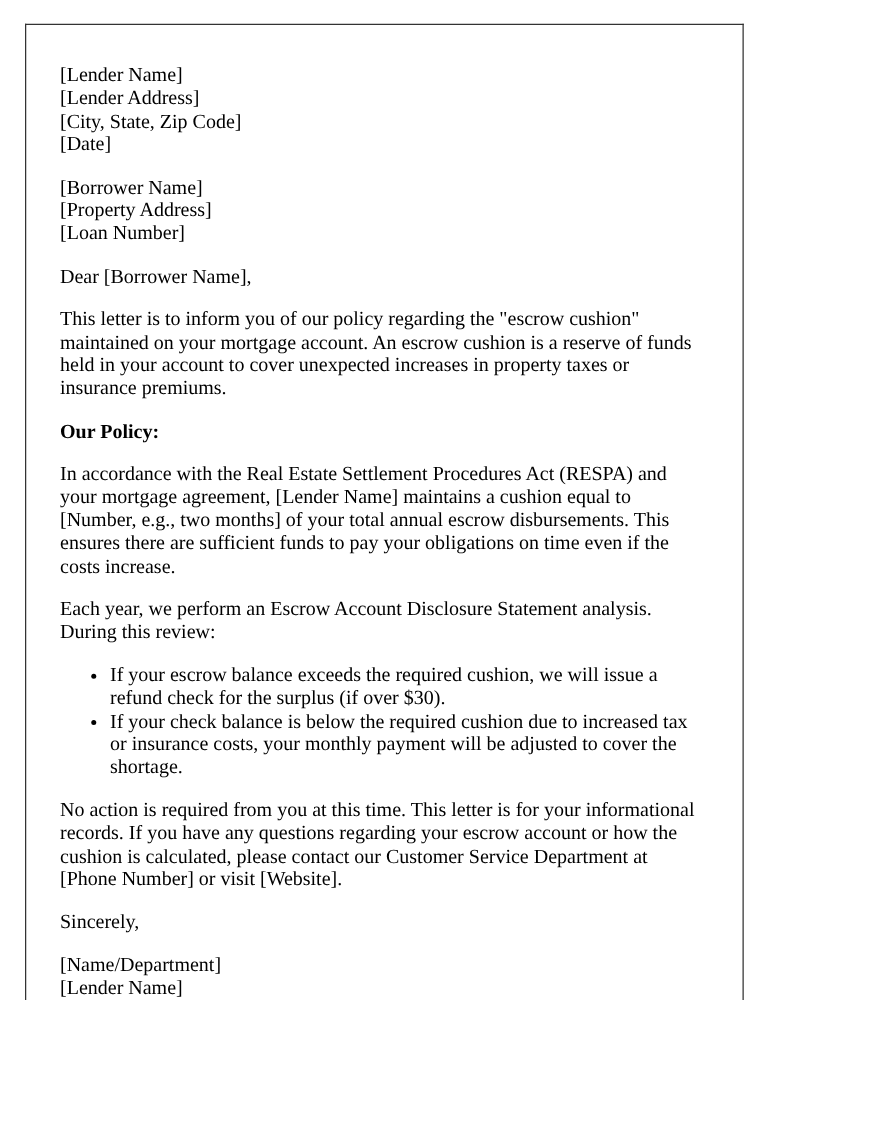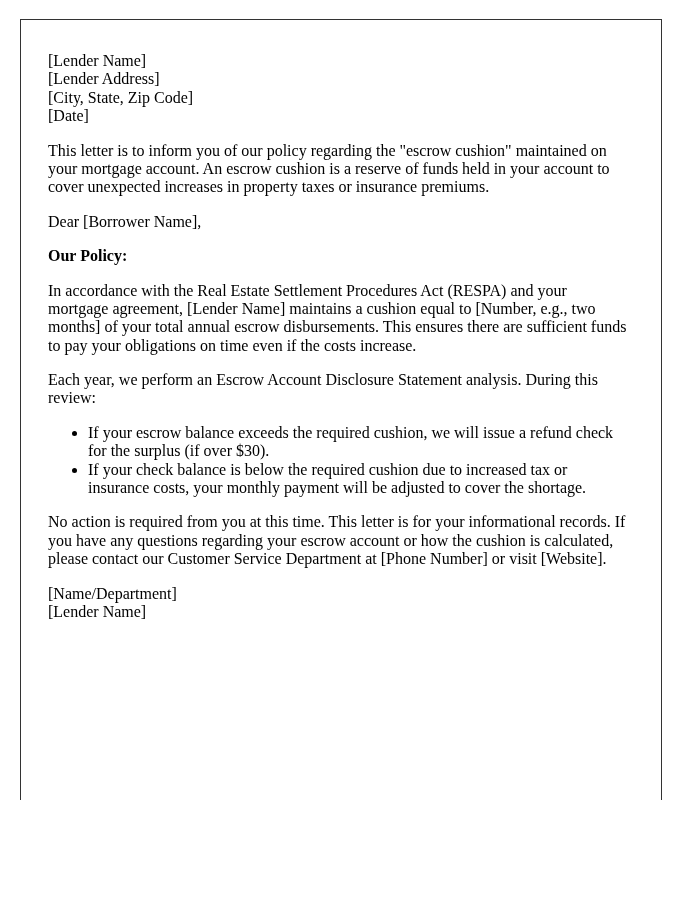--- a/index.html
+++ b/index.html
@@ -13,21 +13,21 @@
     font-family: "Liberation Serif", "DejaVu Serif", serif;
     font-size: 16px;
     color: #000000;
     position: relative;
     overflow: hidden;
   }
   .letter-page {
     position: absolute;
     left: 20px;
     top: 19px;
-    width: 642px;
+    width: 575px;
     height: 781px;
     box-sizing: border-box;
     border: 1px solid #333333;
     border-bottom: none;
     background: #ffffff;
     padding: 16px 30px 0 27px;
   }
   .letter-page p {
     margin: 16px 0;
     line-height: 1.15;
@@ -51,39 +51,45 @@
 
 <div class="letter-page">
 
   <p>
     <span class="address-line">[Lender Name]</span><br>
     <span class="address-line">[Lender Address]</span><br>
     <span class="address-line">[City, State, Zip Code]</span><br>
     <span class="address-line">[Date]</span>
   </p>
 
+  <p>
+    <span class="address-line">[Borrower Name]</span><br>
+    <span class="address-line">[Property Address]</span><br>
+    <span class="address-line">[Loan Number]</span>
+  </p>
 
 
+  <p>Dear [Borrower Name],</p>
+
   <p>This letter is to inform you of our policy regarding the "escrow cushion" maintained on your mortgage account. An escrow cushion is a reserve of funds held in your account to cover unexpected increases in property taxes or insurance premiums.</p>
-
-  <p>Dear [Borrower Name],</p>
 
   <p class="heading">Our Policy:</p>
 
   <p>In accordance with the Real Estate Settlement Procedures Act (RESPA) and your mortgage agreement, [Lender Name] maintains a cushion equal to [Number, e.g., two months] of your total annual escrow disbursements. This ensures there are sufficient funds to pay your obligations on time even if the costs increase.</p>
 
 
   <p>Each year, we perform an Escrow Account Disclosure Statement analysis. During this review:</p>
 
   <ul class="letter-bullets">
     <li>If your escrow balance exceeds the required cushion, we will issue a refund check for the surplus (if over $30).</li>
     <li>If your check balance is below the required cushion due to increased tax or insurance costs, your monthly payment will be adjusted to cover the shortage.</li>
   </ul>
 
   <p>No action is required from you at this time. This letter is for your informational records. If you have any questions regarding your escrow account or how the cushion is calculated, please contact our Customer Service Department at [Phone Number] or visit [Website].</p>
 
+  <p>Sincerely,</p>
 
   <p>
     <span class="address-line">[Name/Department]</span><br>
     <span class="address-line">[Lender Name]</span>
   </p>
 
 </div>
 
 </body></html>

